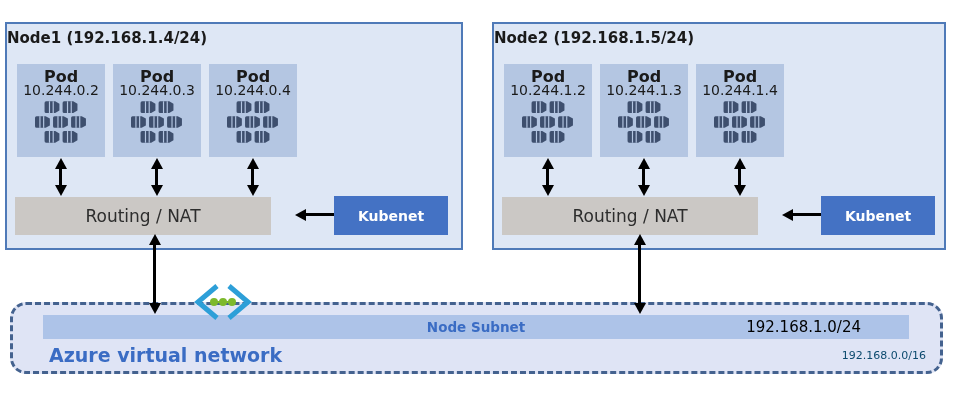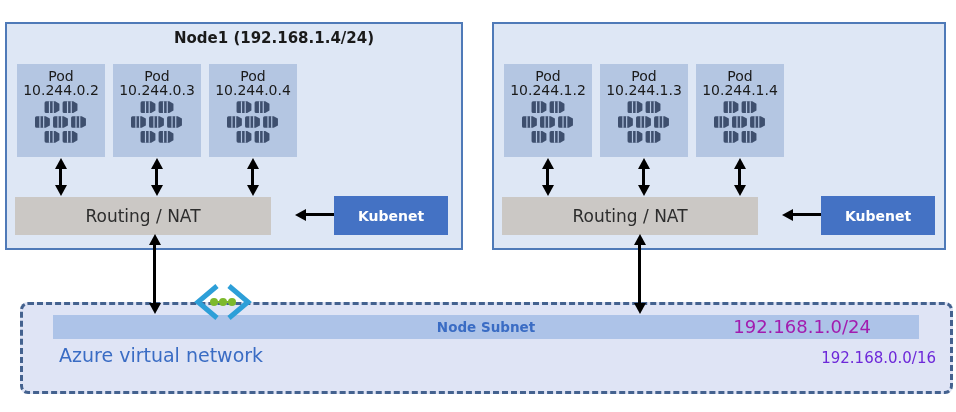--- a/index.html
+++ b/index.html
@@ -11,31 +11,31 @@
   }
   
   .node {
     position:absolute; top:22px; height:228px; box-sizing:border-box;
     background:var(--node-fill); border:2px solid var(--node-border);
   }
   .node1 { left:5px;   width:458px; }
   .node2 { left:492px; width:454px; }
   .node-title {
     position:absolute; top:5px; left:0; width:100%;
-    text-align:center; font-size:15px; font-weight:600; color:#1a1a1a;padding-left:40px;
+    font-size:15px; font-weight:600; color:#1a1a1a;
   }
   
   .pod {
     position:absolute; top:40px; width:88px; height:93px;
     background:var(--pod-fill);
     display:flex; flex-direction:column; align-items:center; padding-top:5px;
     box-sizing:border-box;
   }
   .pod-a { left:10px; } .pod-b { left:106px; } .pod-c { left:202px; }
-  .pod-label { font-size:14px; font-weight:400; color:#1a1a1a; line-height:15px; }
+  .pod-label { font-size:16px; font-weight:700; color:#1a1a1a; line-height:15px; }
   .pod-ip    { font-size:14px; color:#1a1a1a; line-height:13px; }
   .pod-cluster { margin-top:4px; }
   
   .routing {
     position:absolute; left:8px; top:173px; width:256px; height:38px;
     background:var(--routing-fill);
     display:flex; align-items:center; justify-content:center;
     font-size:17px; color:#2d2d2d;
   }
   .kubenet {
@@ -57,41 +57,41 @@
   .h-arrow { position:absolute; left:298px; top:189px; width:29px; height:3px; background:var(--arrow); }
   .h-arrow::before {
     content:""; position:absolute; left:-10px; top:50%; transform:translateY(-50%);
     border-top:6px solid transparent; border-bottom:6px solid transparent;
     border-right:11px solid var(--arrow);
   }
   .node-subnet-arrow { top:244px; height:60px; z-index:5; }
   .nsa1 { left:153px; } .nsa2 { left:638px; }
   
   .vnet {
-    position:absolute; left:20px; top:302px; width:933px; height:92px;
+    position:absolute; left:10px; top:302px; width:933px; height:72px;
     box-sizing:border-box; background:var(--vnet-fill);
-    border:3px dashed var(--vnet-border); border-radius:8px;
+    border:3px dashed var(--vnet-border); border-radius:16px;
   }
   .subnet-bar {
     position:absolute; left:30px; top:10px; width:866px; height:24px;
     background:var(--subnet-bar);
   }
   .subnet-label {
     position:absolute; left:0; width:100%; text-align:center;
     line-height:24px; font-size:13.5px; font-weight:700; color:var(--accent-blue);
   }
   .subnet-cidr {
-    position:absolute; right:48px; line-height:24px; font-size:18px; color:#a21caf;
+    position:absolute; right:48px; line-height:24px; font-size:15px; color:#000000;
   }
   .vnet-label {
     position:absolute; left:36px; top:39px;
-    font-size:19px; font-weight:400; color:var(--accent-blue);
+    font-size:19px; font-weight:700; color:var(--accent-blue);
   }
   .vnet-cidr {
-    position:absolute; right:14px; top:44px; font-size:15px; color:#6d28d9;
+    position:absolute; right:14px; top:44px; font-size:11px; color:#0c4a6e;
   }
   .vnet-icon { position:absolute; left:190px; top:280px; width:66px; height:44px; z-index:6; }
 </style>
 </head>
 <body>
 
 <svg width="0" height="0" style="position:absolute" aria-hidden="true">
   <defs>
     <g id="cgl">
       <path d="M1.5 0 H10 L14 2.3 V8.7 L10 11 H1.5 A1.5 1.5 0 0 1 0 9.5 V1.5 A1.5 1.5 0 0 1 1.5 0 Z" fill="#3e4f6e"></path>
@@ -149,20 +149,21 @@
     <div class="v-arrow pod-arrow pa1"></div>
     <div class="v-arrow pod-arrow pa2"></div>
     <div class="v-arrow pod-arrow pa3"></div>
 
     <div class="routing">Routing / NAT</div>
     <div class="h-arrow"></div>
     <div class="kubenet">Kubenet</div>
   </div>
 
   <div class="node node2">
+    <div class="node-title">Node2 (192.168.1.5/24)</div>
 
     <div class="pod pod-a">
       <div class="pod-label">Pod</div>
       <div class="pod-ip">10.244.1.2</div>
       <svg class="pod-cluster" width="52" height="42" viewBox="0 0 49 39">
           <use href="#cgl" x="9" y="0"></use>
           <use href="#cgl" x="26" y="0"></use>
           <use href="#cgl" x="0" y="14"></use>
           <use href="#cgl" x="17" y="14"></use>
           <use href="#cgl" x="34" y="14"></use>

